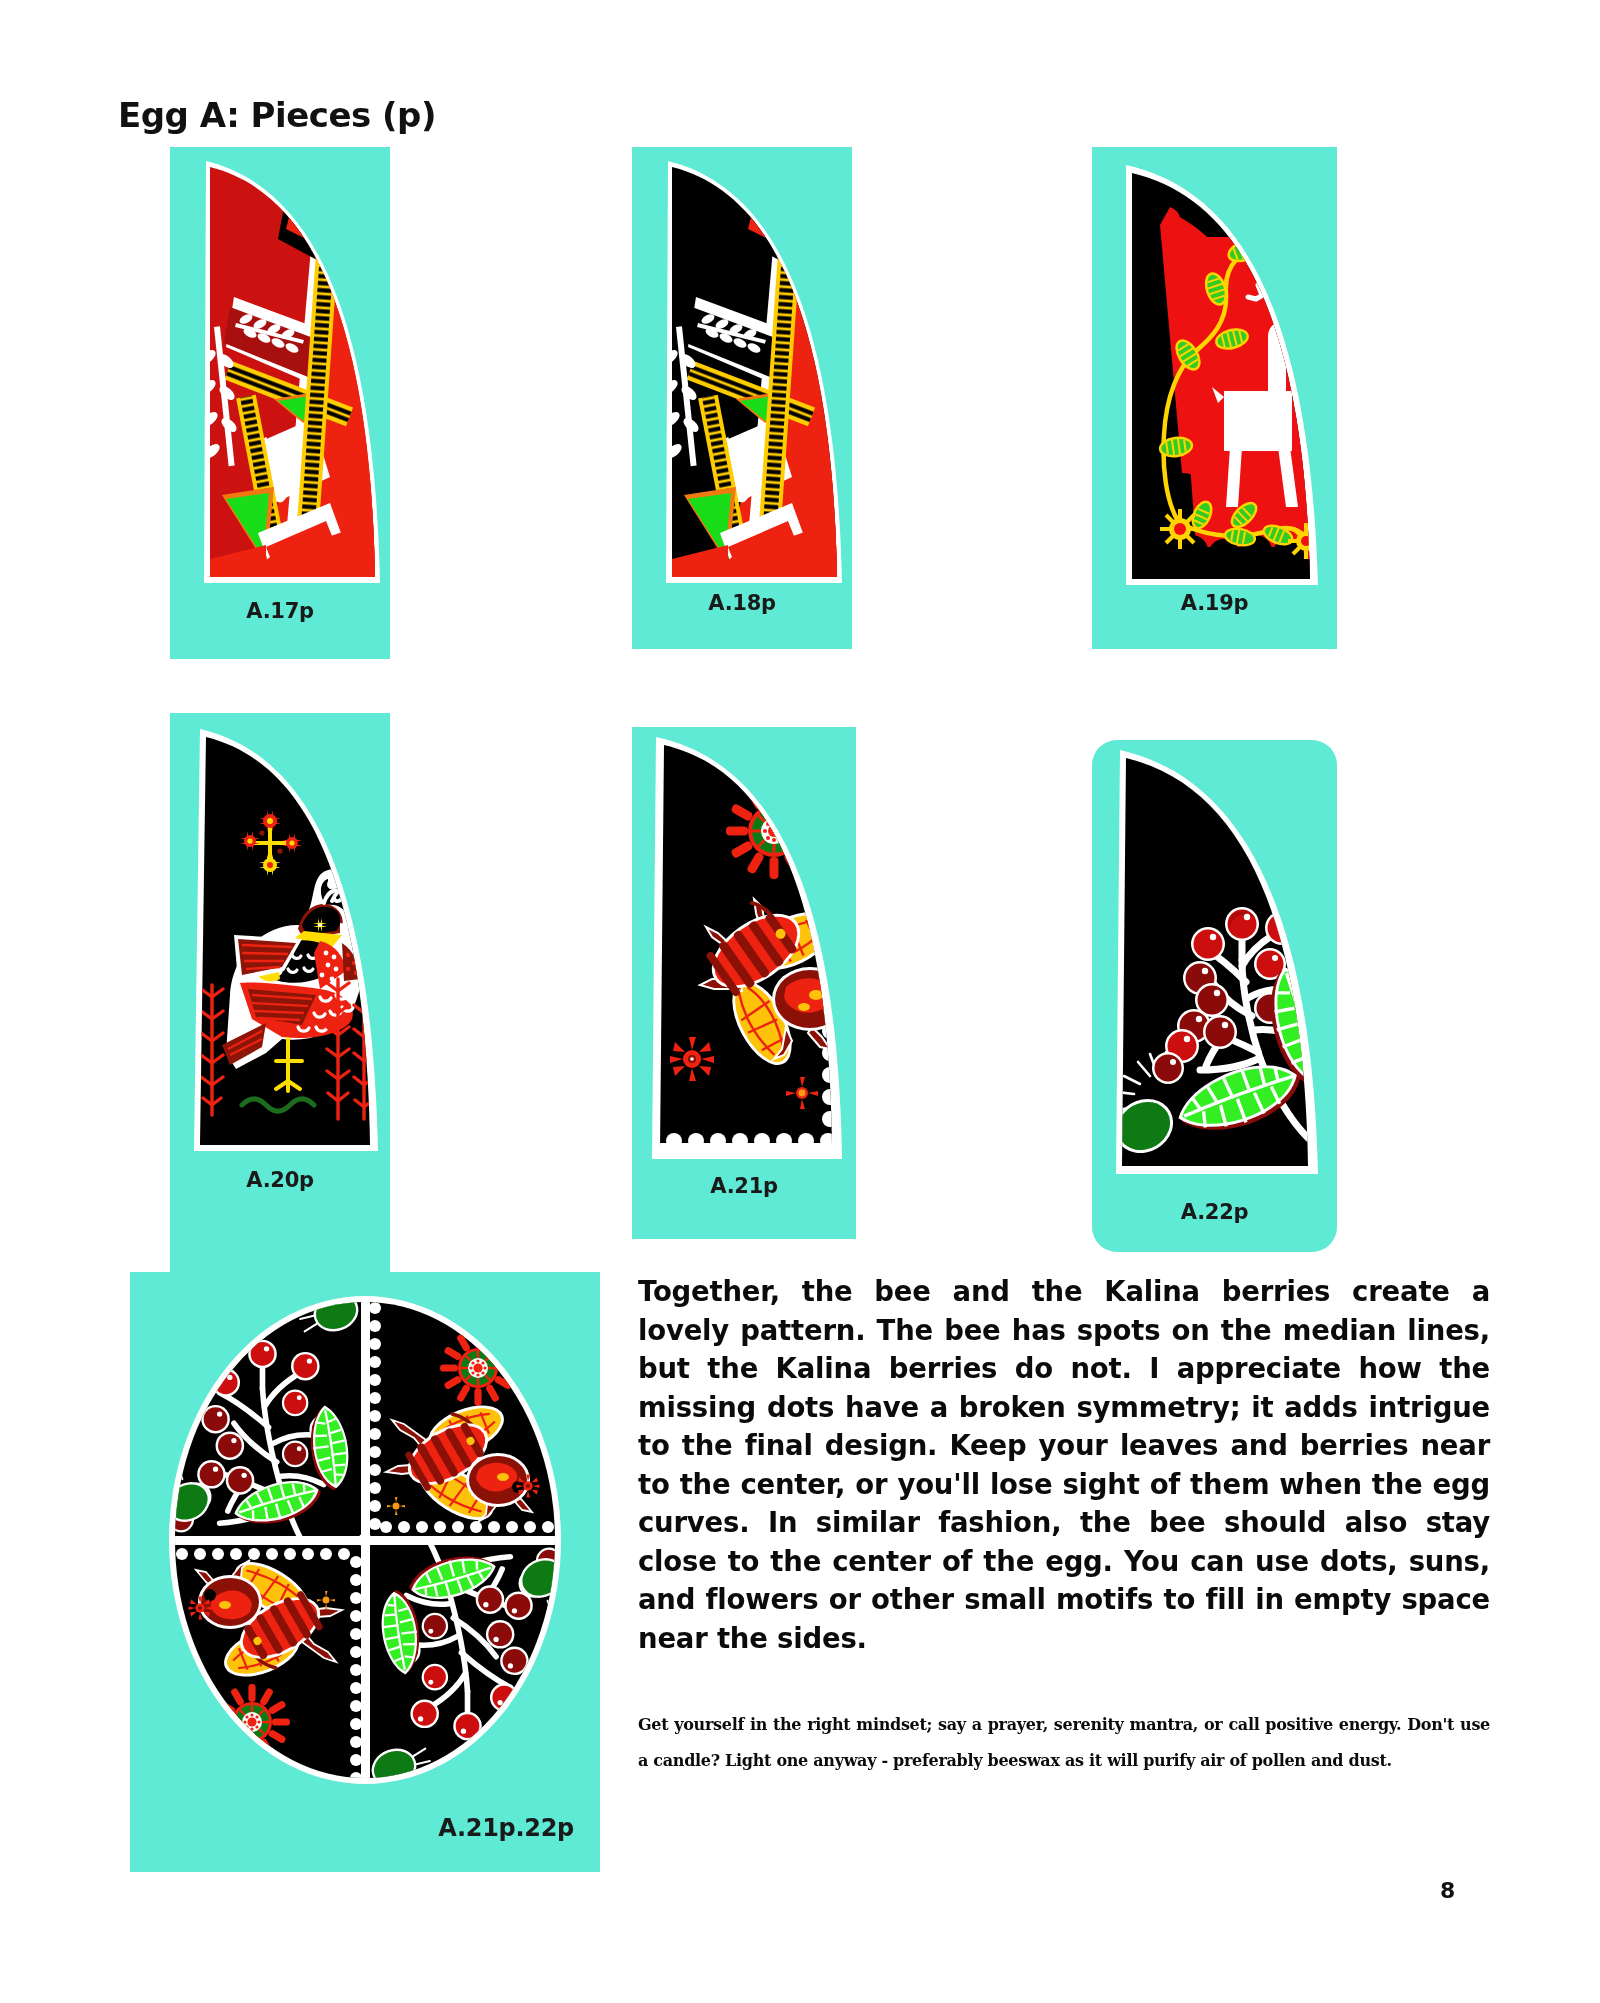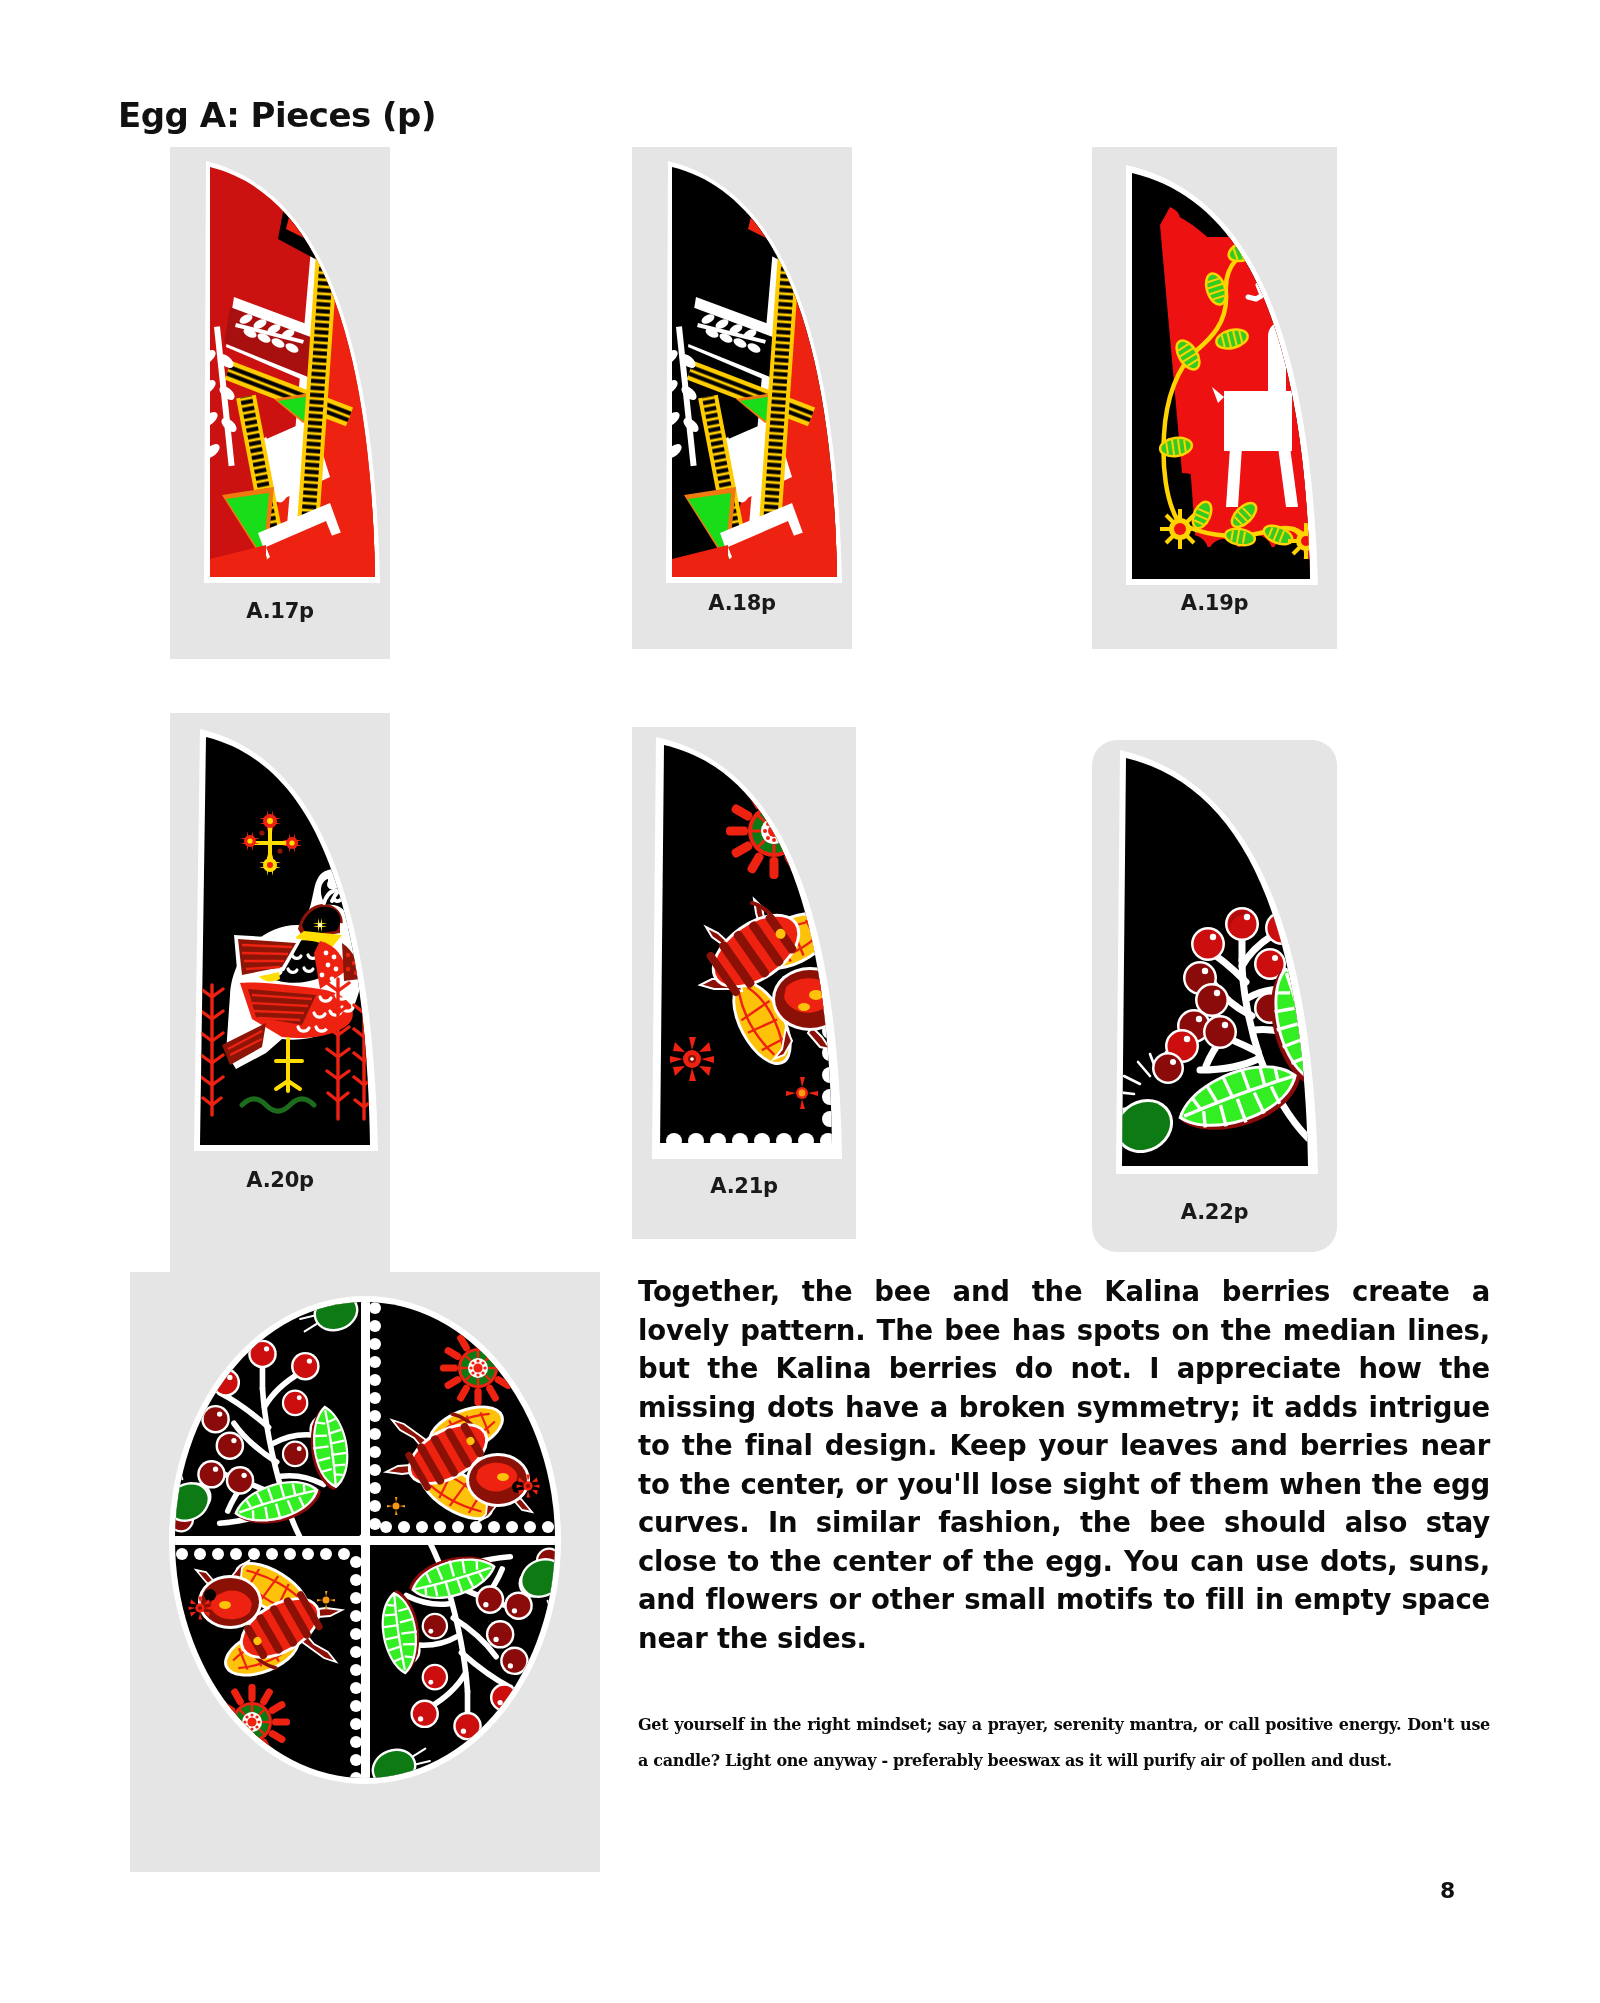--- a/index.html
+++ b/index.html
@@ -24,21 +24,21 @@
     font-weight: bold;
     font-size: 34px;
     letter-spacing: -0.5px;
     color: #111111;
     white-space: nowrap;
   }
 
   
   .panel {
     position: absolute;
-    background: #e5e5e5;
+    background: #5eead4;
     box-sizing: border-box;
   }
   .panel .art {
     position: absolute;
     left: 0; top: 0;
     width: 100%;
   }
   .panel .caption {
     position: absolute;
     left: 0;
@@ -1427,18 +1427,19 @@
           <circle cx="364" cy="255" r="6"></circle>
             <circle cx="382" cy="255" r="6"></circle>
             <circle cx="400" cy="255" r="6"></circle>
           <circle cx="418" cy="255" r="6"></circle>
             <circle cx="436" cy="255" r="6"></circle>
         </g>
       </g>
       <circle cx="235" cy="268" r="7" fill="#ffffff"></circle>
     </g>
   </svg>
+  <div class="caption" style="top:542px; text-align:right; padding-right:26px; box-sizing:border-box; font-size:24px;">A.21p.22p</div>
 </div>
 
 <div class="body-col" id="para-main">Together, the bee and the Kalina berries create a lovely pattern.  The bee has spots on the median lines, but the Kalina berries do not. I appreciate how the missing dots have a broken symmetry; it adds intrigue to the final design. Keep your leaves and berries near to the center, or you'll lose sight of them when the egg curves. In similar fashion, the bee should also stay close to the center of the egg. You can use dots, suns, and flowers or other small motifs to fill in empty space near the sides.</div>
 <div class="body-col" id="para-secondary">Get yourself in the right mindset; say a prayer, serenity mantra, or call positive energy. Don't use a candle? Light one anyway - preferably beeswax as it will purify air of pollen and dust.</div>
 
 <div id="page-number">8</div>
 
 </body></html>

